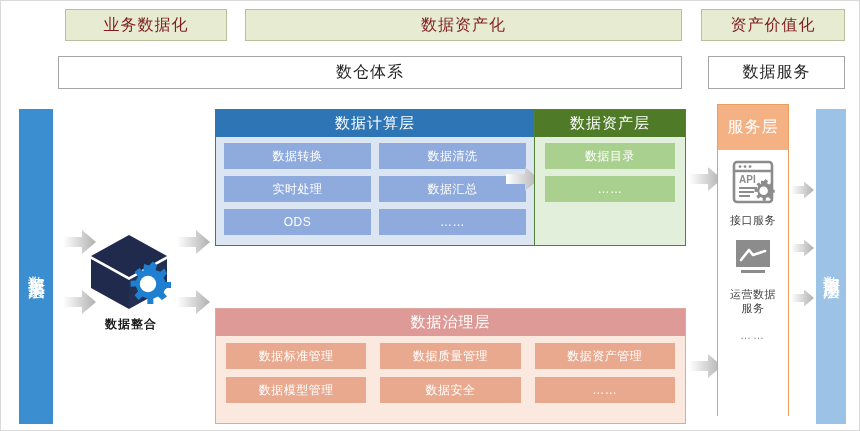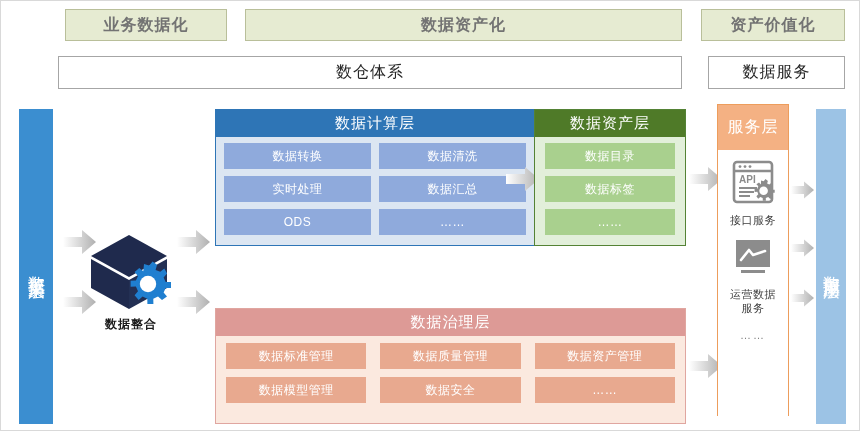--- a/index.html
+++ b/index.html
@@ -9,21 +9,21 @@
     font-family:"Liberation Sans","DejaVu Sans",sans-serif;
     overflow:hidden;
   }
   #canvas{position:relative;width:860px;height:431px;box-sizing:border-box;border:1px solid #d9d9d9;background:#fff;}
 
   
   .banner{
     position:absolute;box-sizing:border-box;
     background:#e6ebd2;border:1px solid #b9bf9a;
     display:flex;align-items:center;justify-content:center;
-    font-size:16px;color:#737373;letter-spacing:1px;font-weight:bold;
+    font-size:16px;color:#7f1d1d;letter-spacing:1px;
   }
   .wbox{
     position:absolute;box-sizing:border-box;
     background:#ffffff;border:1px solid #a6a6a6;
     display:flex;align-items:center;justify-content:center;
     font-size:16px;color:#262626;letter-spacing:1px;
   }
 
   
   .sidebar{
@@ -201,23 +201,20 @@
     </svg>
   </div>
 
   <div class="card asset" style="left:533px;top:108px;width:152px;height:137px;">
     <div class="hd">
       <span>数据资产层</span>
     </div>
     <div class="bd">
       <div class="chip">
         <span>数据目录</span>
-      </div>
-      <div class="chip">
-        <span>数据标签</span>
       </div>
       <div class="chip">
         <span>……</span>
       </div>
     </div>
   </div>
 
   <div class="arrow" style="left:688px;top:165px;">
     <svg width="34" height="26" viewBox="0 0 34 26">
       <path d="M0,8 L19,8 L19,1 L33,13 L19,25 L19,18 L0,18 Z" fill="url(#g1)"></path>

